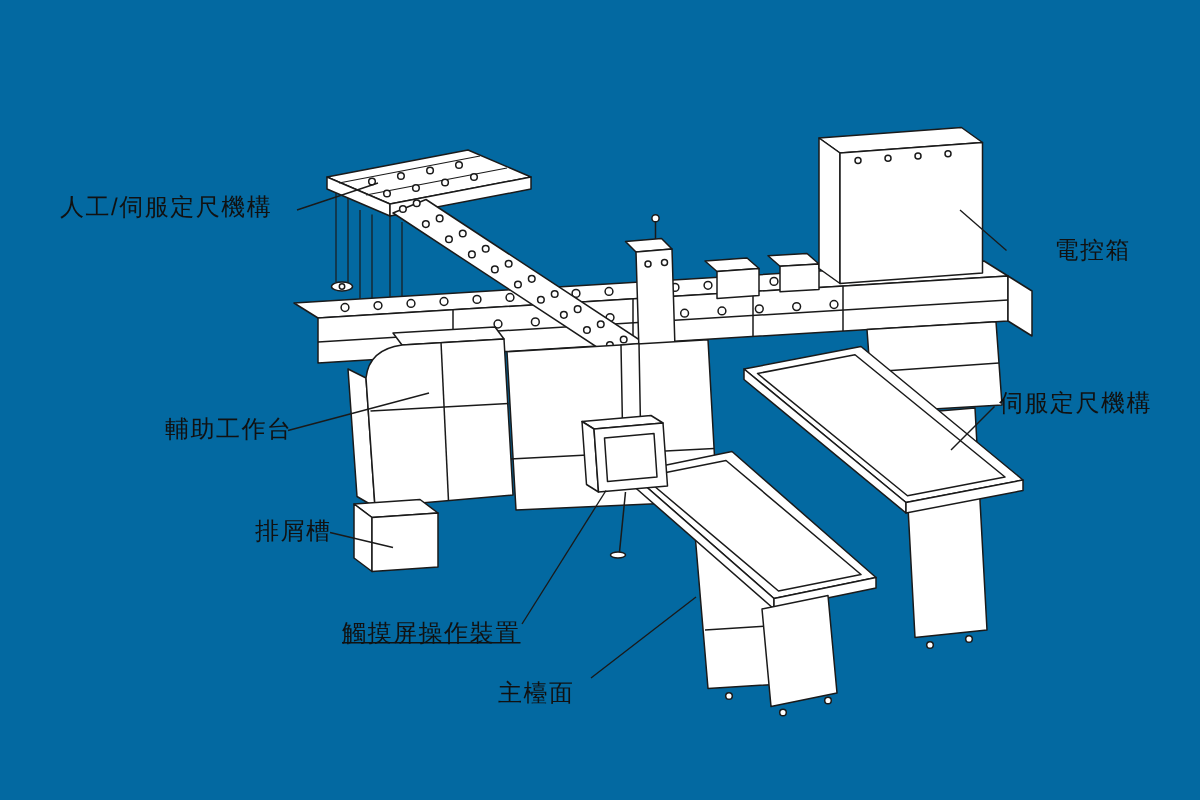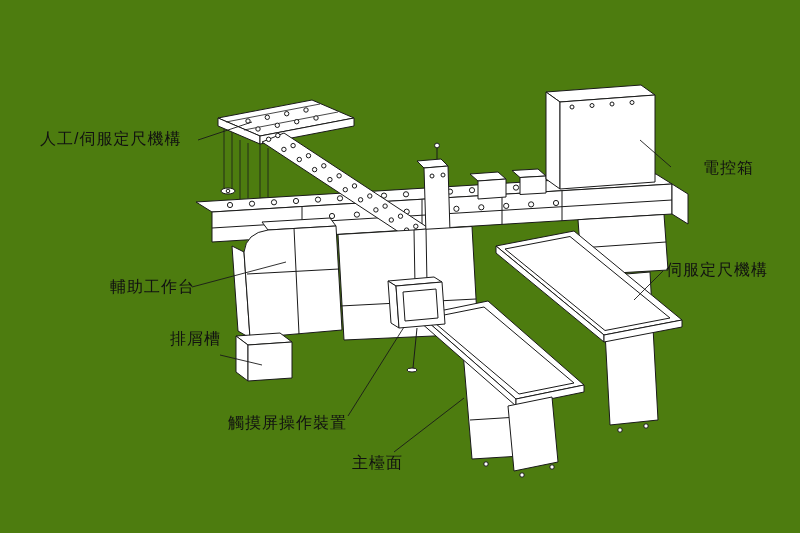--- a/index.html
+++ b/index.html
@@ -1,17 +1,17 @@
 <!DOCTYPE html>
 <html><head>
 <meta charset="utf-8">
 <style>
   html,body{margin:0;padding:0;background:#ffffff;}
   .canvas{
-    position:relative;width:800px;height:533px;background:#4d7c0f;
+    position:relative;width:800px;height:533px;background:#0369a1;
     font-family:"Liberation Sans",sans-serif;overflow:hidden;
   }
   .canvas svg{position:absolute;left:0;top:0;}
   .label{
     position:absolute;font-size:16px;line-height:18px;color:#111;
     white-space:nowrap;letter-spacing:1px;
   }
   
   .s polygon,.s path,.s rect,.s ellipse{fill:#ffffff;stroke:#1a1a1a;stroke-width:1;stroke-linejoin:round;}
   .s line{stroke:#1a1a1a;stroke-width:1;}
@@ -247,16 +247,16 @@
       <line x1="220" y1="355" x2="262" y2="365"></line>
       <line x1="348" y1="416" x2="404" y2="327"></line>
       <line x1="394" y1="452" x2="464" y2="398"></line>
     </g>
   </svg>
 
   <div class="label" style="left:40px;top:130px;">人工/伺服定尺機構</div>
   <div class="label" style="left:703px;top:159px;">電控箱</div>
   <div class="label" style="left:110px;top:278px;">輔助工作台</div>
   <div class="label" style="left:666px;top:261px;">伺服定尺機構</div>
-  <div class="label" style="left:170px;top:330px;">排屑槽</div>
-  <div class="label" style="left:228px;top:414px;">觸摸屏操作裝置</div>
-  <div class="label" style="left:352px;top:454px;">主檯面</div>
+  <div class="label" style="left:170px;top:346px;">排屑槽</div>
+  <div class="label" style="left:228px;top:414px;text-decoration:underline;">觸摸屏操作裝置</div>
+  <div class="label" style="left:332px;top:454px;">主檯面</div>
 </div>
 
 </body></html>

